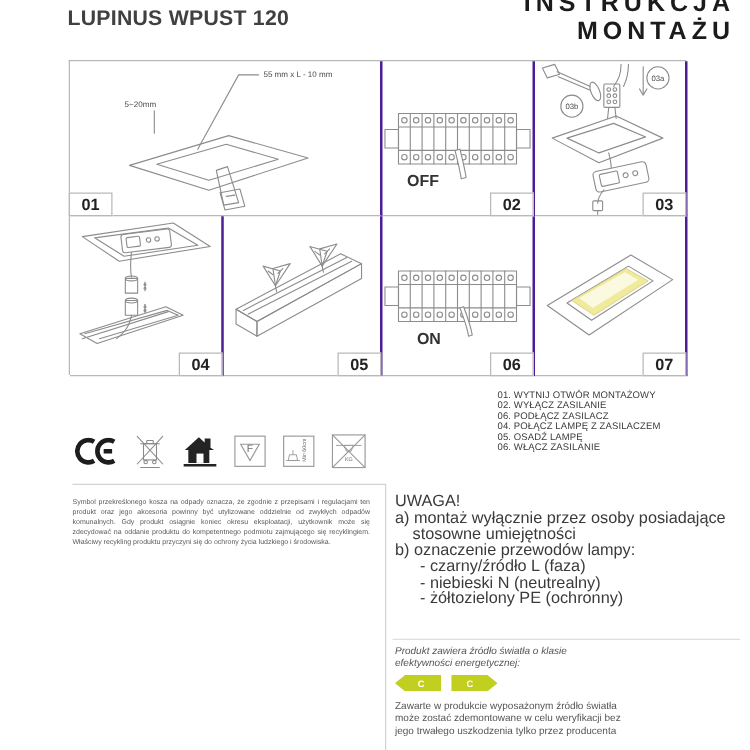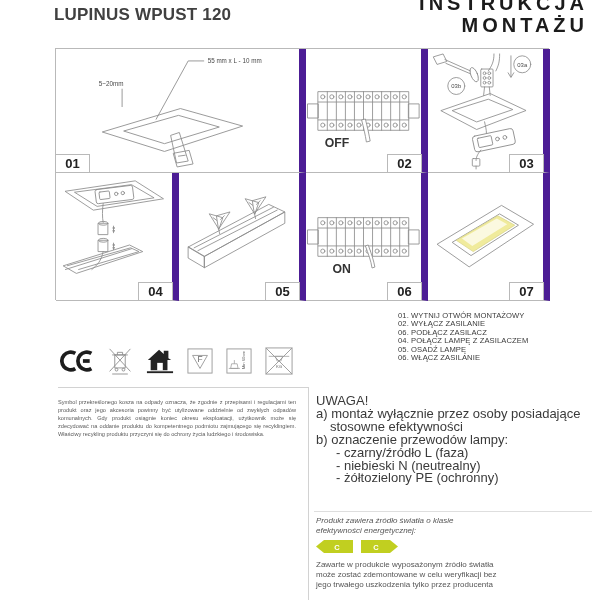--- a/index.html
+++ b/index.html
@@ -6,21 +6,21 @@
   body{width:600px;height:600px;position:relative;background:#ffffff;overflow:hidden;
        font-family:"Liberation Sans",sans-serif;color:#222;}
   
   .product-title{position:absolute;left:54px;top:5px;font-size:17px;font-weight:bold;color:#404040;letter-spacing:.2px;}
   .doc-title{position:absolute;right:12px;top:-8px;text-align:right;font-size:20px;font-weight:bold;
              color:#1b1b1b;line-height:22px;letter-spacing:4px;}
   
   .grid{position:absolute;left:55px;top:48px;width:494px;height:252px;box-sizing:border-box;
         border-top:1px solid #b9b9b9;border-left:1px solid #b9b9b9;
         display:grid;grid-template-columns:123px 127px 122px 122px;grid-template-rows:124px 128px;}
-  .panel{position:relative;border-right:7px solid #4c1d95;border-bottom:1px solid #b9b9b9;box-sizing:border-box;}
+  .panel{position:relative;border-right:2px solid #4c1d95;border-bottom:1px solid #b9b9b9;box-sizing:border-box;}
   .panel svg{position:absolute;inset:0;width:100%;height:100%;}
   .span2{grid-column:1 / span 2;}
   .pnum{position:absolute;bottom:-1px;right:-1px;width:33px;height:17px;border:1px solid #b9b9b9;
         background:#fff;font-size:13px;font-weight:600;color:#222;
         display:flex;align-items:center;justify-content:center;z-index:2;}
   .pnum.left{left:-1px;right:auto;}
   .art{stroke:#8c8c8c;fill:none;stroke-width:.9;stroke-linejoin:round;stroke-linecap:round;}
   .plbl{font-family:"Liberation Sans",sans-serif;font-size:6.5px;fill:#4a4a4a;}
   .swlbl{font-family:"Liberation Sans",sans-serif;font-size:13px;font-weight:600;fill:#333;}
   .circlbl{font-family:"Liberation Sans",sans-serif;font-size:6.3px;fill:#4a4a4a;}
@@ -336,21 +336,21 @@
 
 <div class="hr-left"></div>
 <div class="v-div"></div>
 <div class="hr-right"></div>
 
 <div class="smallprint">Symbol przekreślonego kosza na odpady oznacza, że zgodnie z przepisami i regulacjami ten produkt oraz jego akcesoria powinny być utylizowane oddzielnie od zwykłych odpadów komunalnych. Gdy produkt osiągnie koniec okresu eksploatacji, użytkownik może się zdecydować na oddanie produktu do kompetentnego podmiotu zajmującego się recyklingiem. Właściwy recykling produktu przyczyni się do ochrony życia ludzkiego i środowiska.</div>
 
 <div class="warning">
   <div>UWAGA!</div>
   <div>a) montaż wyłącznie przez osoby posiadające</div>
-  <div class="ind1">stosowne efektywności</div>
+  <div class="ind1">stosowne umiejętności</div>
   <div>b) oznaczenie przewodów lampy:</div>
   <div class="ind2">- czarny/źródło L (faza)</div>
   <div class="ind2">- niebieski N (neutrealny)</div>
   <div class="ind2">- żółtozielony PE (ochronny)</div>
 </div>
 
 <div class="energy-intro">
   <div>Produkt zawiera źródło światła o klasie</div>
   <div>efektywności energetycznej:</div>
 </div>

